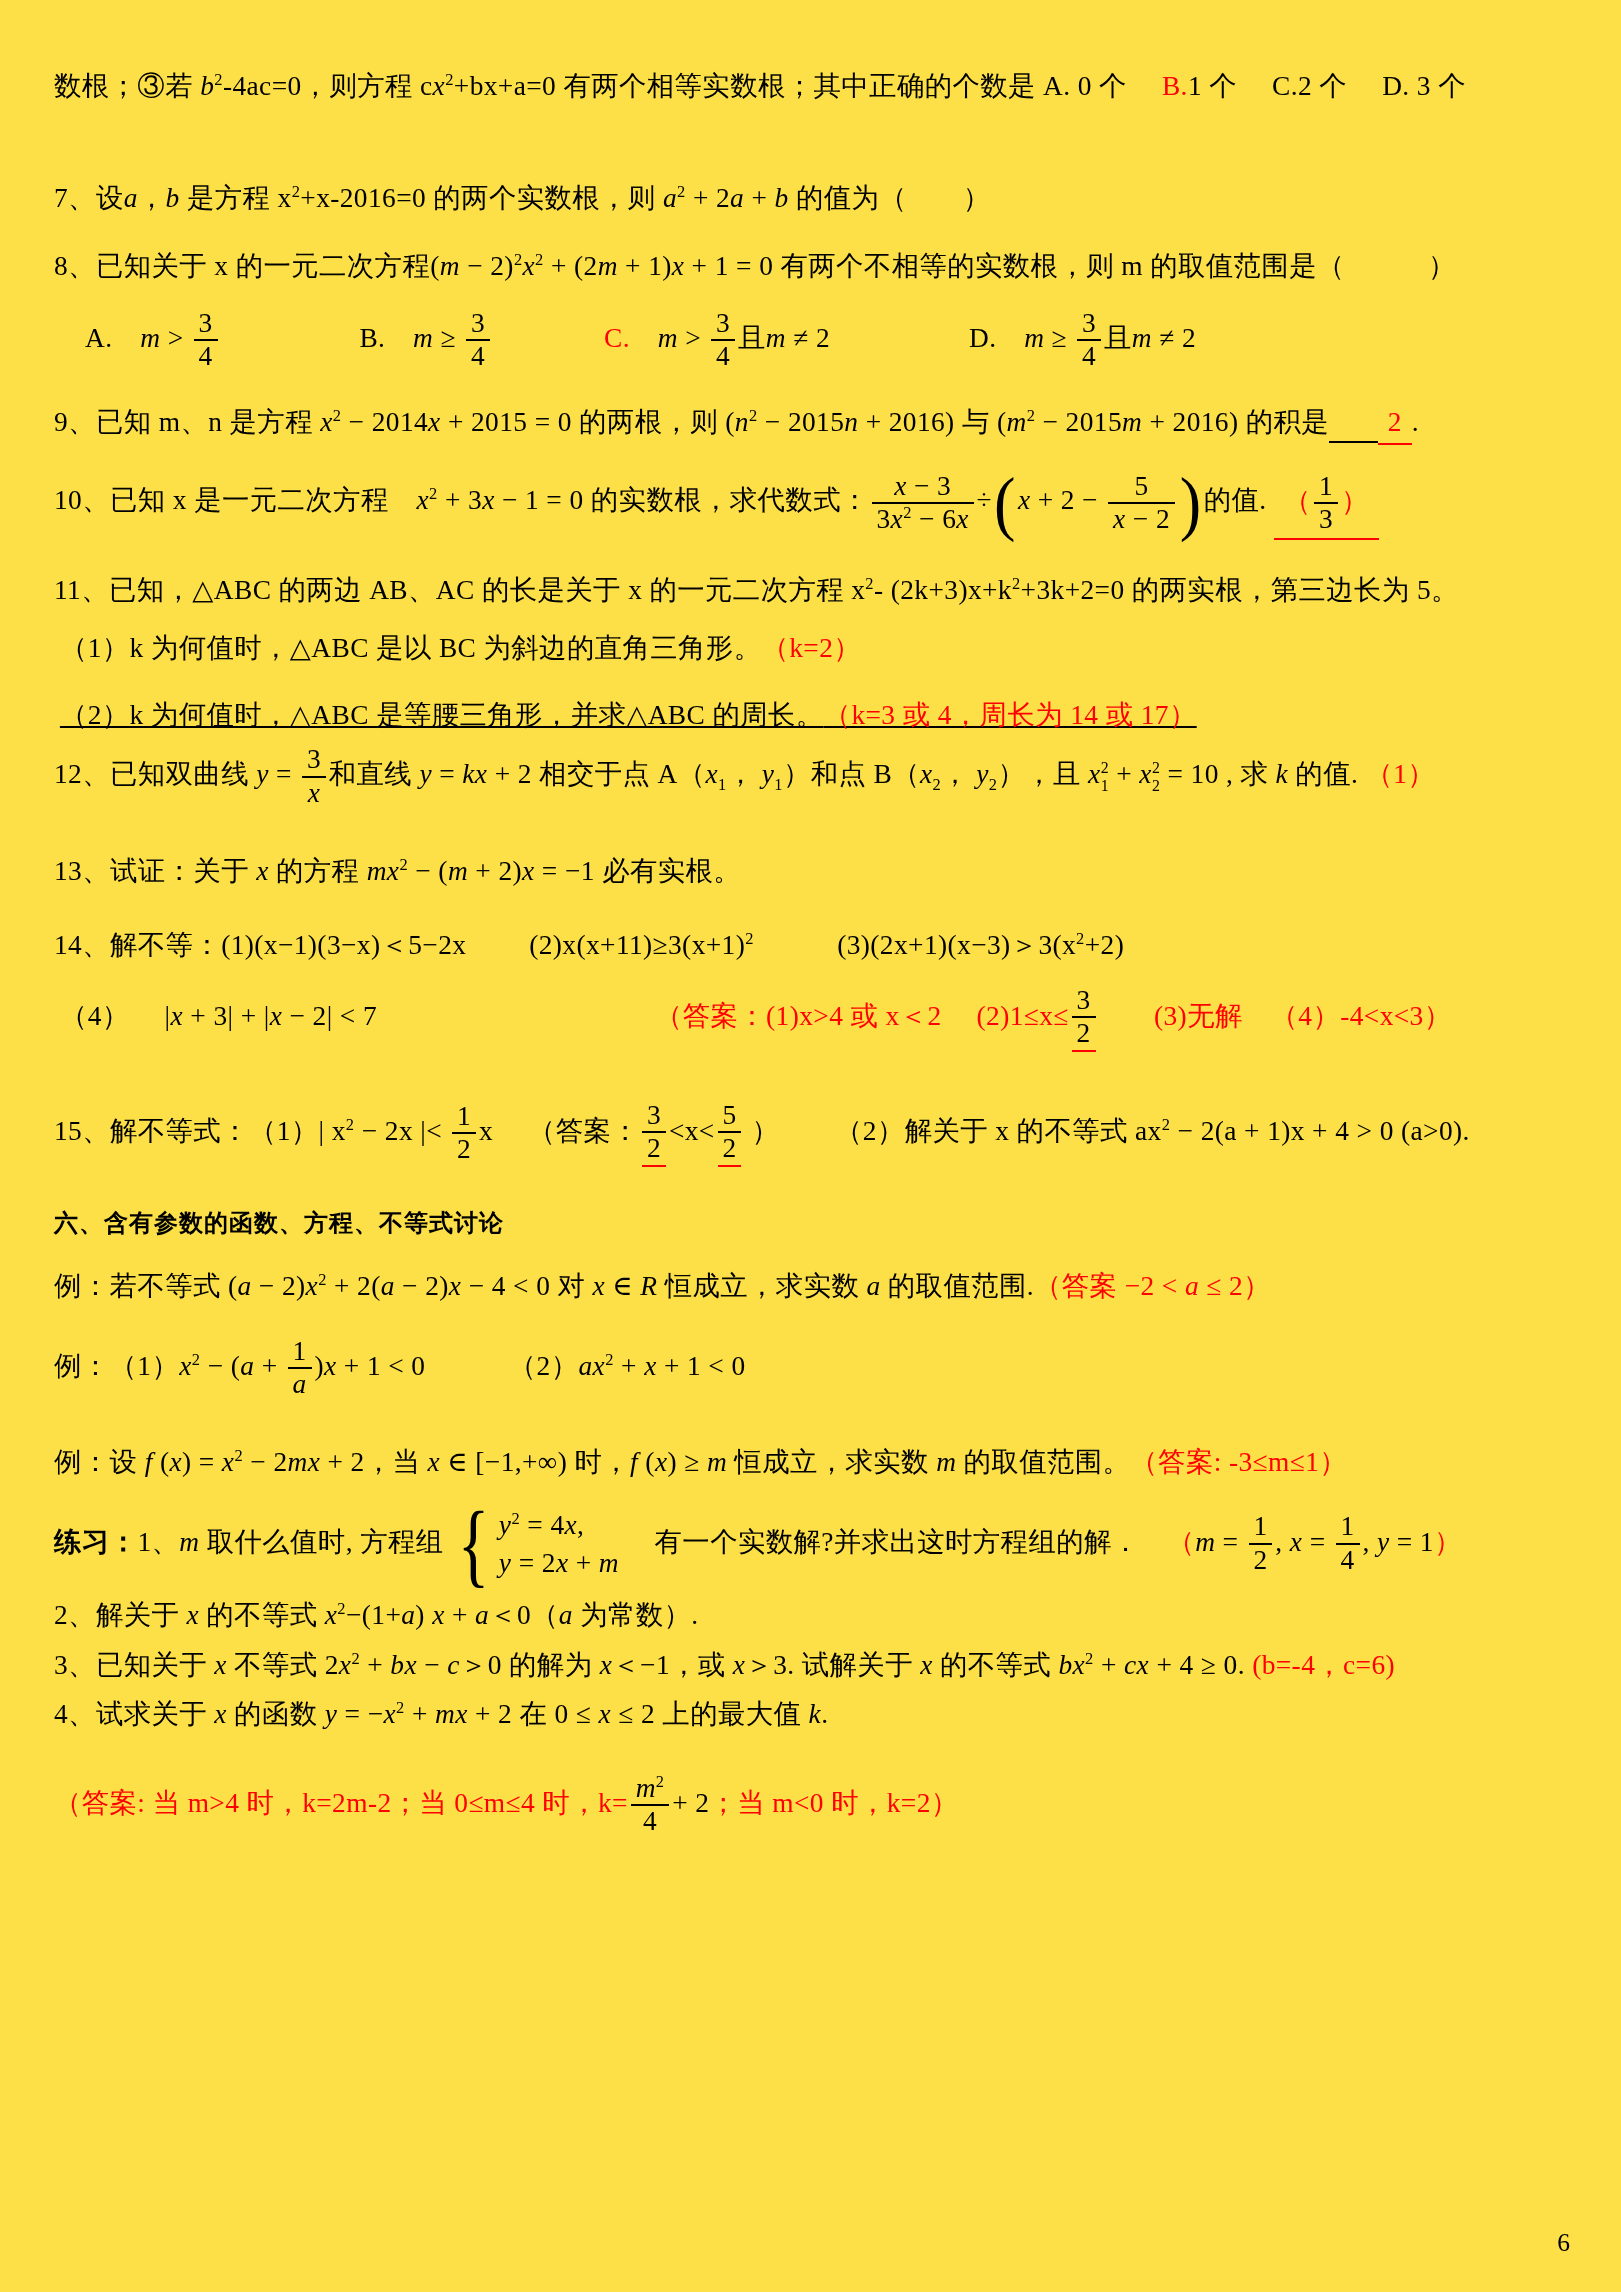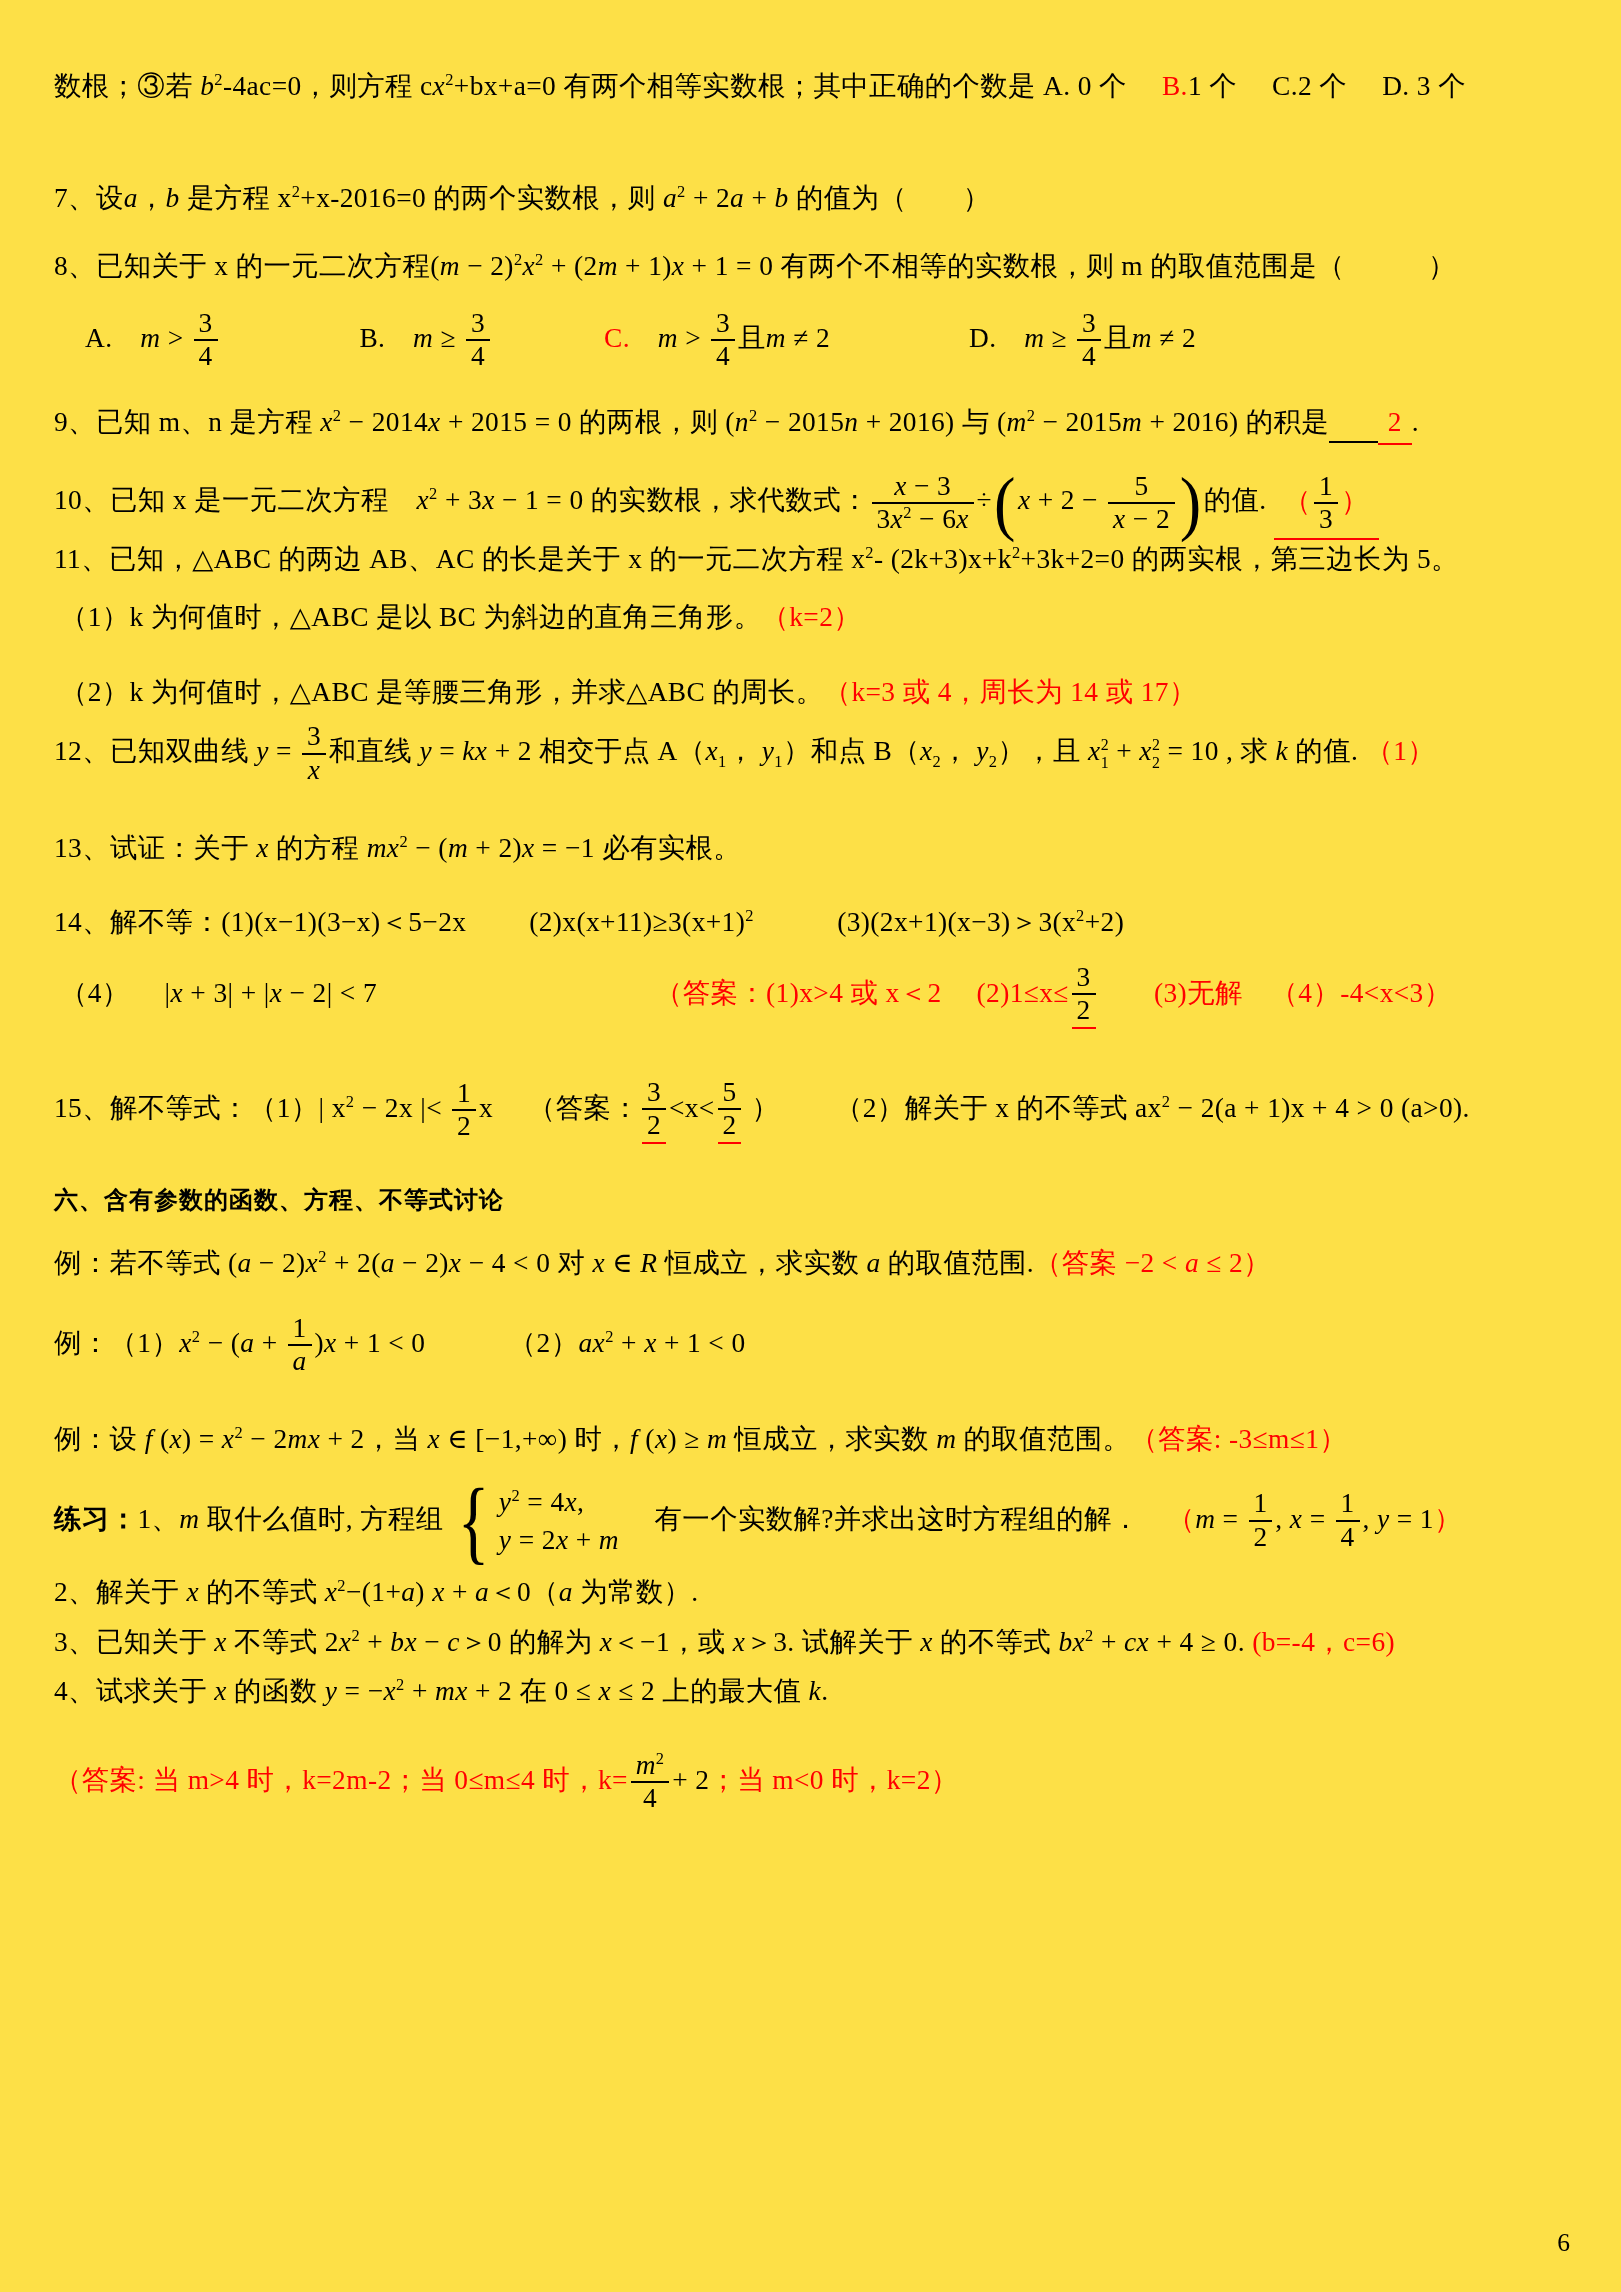--- a/index.html
+++ b/index.html
@@ -37,23 +37,23 @@
 <body>
 
 <div class="page">
   <div class="content">
       <div class="line" style="margin-top: 0px;"><span class="seg">数根；③若 </span><span class="seg it">b</span><span class="seg sup">2</span><span class="seg">-4ac=0，则方程 c</span><span class="seg it">x</span><span class="seg sup">2</span><span class="seg">+bx+a=0 有两个相等实数根；其中正确的个数是 A. 0 个　 </span><span class="seg red">B.</span><span class="seg">1 个　 C.2 个　 D. 3 个</span></div>
       <div class="line" style="margin-top: 74px;"><span class="seg">7、设</span><span class="seg it">a</span><span class="seg">，</span><span class="seg it">b</span><span class="seg"> 是方程 x</span><span class="seg sup">2</span><span class="seg">+x-2016=0 的两个实数根，则 </span><span class="seg it">a</span><span class="seg sup">2</span><span class="seg"> + 2</span><span class="seg it">a</span><span class="seg"> + </span><span class="seg it">b</span><span class="seg"> 的值为（　　）</span></div>
       <div class="line" style="margin-top: 29px;"><span class="seg">8、已知关于 x 的一元二次方程</span><span class="seg">(</span><span class="seg it">m</span><span class="seg"> − 2)</span><span class="seg sup">2</span><span class="seg it">x</span><span class="seg sup">2</span><span class="seg"> + (2</span><span class="seg it">m</span><span class="seg"> + 1)</span><span class="seg it">x</span><span class="seg"> + 1 = 0 有两个不相等的实数根，则 m 的取值范围是（　　　）</span></div>
       <div class="line opt" style="margin-top: 22.5px;"><span class="seg">A.　</span><span class="seg it">m</span><span class="seg"> &gt; </span><span class="frac"><span class="fn"><span class="seg">3</span></span><span class="fd"><span class="seg">4</span></span></span><span class="seg">　　　　　B.　</span><span class="seg it">m</span><span class="seg"> ≥ </span><span class="frac"><span class="fn"><span class="seg">3</span></span><span class="fd"><span class="seg">4</span></span></span><span class="seg">　　　　</span><span class="seg red">C.</span><span class="seg">　</span><span class="seg it">m</span><span class="seg"> &gt; </span><span class="frac"><span class="fn"><span class="seg">3</span></span><span class="fd"><span class="seg">4</span></span></span><span class="seg">且</span><span class="seg it">m</span><span class="seg"> ≠ 2　　　　　D.　</span><span class="seg it">m</span><span class="seg"> ≥ </span><span class="frac"><span class="fn"><span class="seg">3</span></span><span class="fd"><span class="seg">4</span></span></span><span class="seg">且</span><span class="seg it">m</span><span class="seg"> ≠ 2</span></div>
       <div class="line" style="margin-top: 30px;"><span class="seg">9、已知 m、n 是方程 </span><span class="seg it">x</span><span class="seg sup">2</span><span class="seg"> − 2014</span><span class="seg it">x</span><span class="seg"> + 2015 = 0 的两根，则 (</span><span class="seg it">n</span><span class="seg sup">2</span><span class="seg"> − 2015</span><span class="seg it">n</span><span class="seg"> + 2016) 与 (</span><span class="seg it">m</span><span class="seg sup">2</span><span class="seg"> − 2015</span><span class="seg it">m</span><span class="seg"> + 2016) 的积是</span><span class="blackunder"><span class="seg">　</span></span><span class="redunder"><span class="seg red">2</span></span><span class="seg">.</span></div>
       <div class="line" style="margin-top: 25.5px;"><span class="seg">10、已知 x 是一元二次方程　</span><span class="seg it">x</span><span class="seg sup">2</span><span class="seg"> + 3</span><span class="seg it">x</span><span class="seg"> − 1 = 0 </span><span class="seg">的实数根，求代数式：</span><span class="frac"><span class="fn"><span class="seg it">x</span><span class="seg"> − 3</span></span><span class="fd"><span class="seg">3</span><span class="seg it">x</span><span class="seg sup">2</span><span class="seg"> − 6</span><span class="seg it">x</span></span></span><span class="seg">÷</span><span class="seg bigp">(</span><span class="seg it">x</span><span class="seg"> + 2 − </span><span class="frac"><span class="fn"><span class="seg">5</span></span><span class="fd"><span class="seg it">x</span><span class="seg"> − 2</span></span></span><span class="seg bigp">)</span><span class="seg">的值. </span><span class="redunder"><span class="seg red">（</span><span class="frac"><span class="fn"><span class="seg">1</span></span><span class="fd"><span class="seg">3</span></span></span><span class="seg red">）</span></span></div>
-      <div class="line" style=""><span class="seg">11、已知，△ABC 的两边 AB、AC 的长是关于 x 的一元二次方程 x</span><span class="seg sup">2</span><span class="seg">- (2k+3)x+k</span><span class="seg sup">2</span><span class="seg">+3k+2=0 的两实根，第三边长为 5。</span></div>
+      <div class="line" style="margin-top: 31px;"><span class="seg">11、已知，△ABC 的两边 AB、AC 的长是关于 x 的一元二次方程 x</span><span class="seg sup">2</span><span class="seg">- (2k+3)x+k</span><span class="seg sup">2</span><span class="seg">+3k+2=0 的两实根，第三边长为 5。</span></div>
       <div class="line sub" style="margin-top: 19.6px;"><span class="seg">（1）k 为何值时，△ABC 是以 BC 为斜边的直角三角形。</span><span class="seg red">（k=2）</span></div>
-      <div class="line sub" style="margin-top: 37px;"><span class="seg">（2）k 为何值时，△ABC 是等腰三角形，并求△ABC 的周长。</span><span class="seg red">（k=3 或 4，周长为 14 或 17）</span></div>
+      <div class="line sub" style="margin-top: 29px; text-decoration: underline;"><span class="seg">（2）k 为何值时，△ABC 是等腰三角形，并求△ABC 的周长。</span><span class="seg red">（k=3 或 4，周长为 14 或 17）</span></div>
       <div class="line" style="margin-top: 9.8px;"><span class="seg">12、已知双曲线 </span><span class="seg it">y</span><span class="seg"> = </span><span class="frac"><span class="fn"><span class="seg">3</span></span><span class="fd"><span class="seg it">x</span></span></span><span class="seg">和直线 </span><span class="seg it">y</span><span class="seg"> = </span><span class="seg it">kx</span><span class="seg"> + 2 相交于点 A（</span><span class="seg it">x</span><span class="seg subsc">1</span><span class="seg">，  </span><span class="seg it">y</span><span class="seg subsc">1</span><span class="seg">）和点 B（</span><span class="seg it">x</span><span class="seg subsc">2</span><span class="seg">，  </span><span class="seg it">y</span><span class="seg subsc">2</span><span class="seg">），且 </span><span class="seg it">x</span><span class="ssk">
           <span>2</span>
           <span>1</span>
         </span><span class="seg"> + </span><span class="seg it">x</span><span class="ssk">
           <span>2</span>
           <span>2</span>
         </span><span class="seg"> = 10 , 求 </span><span class="seg it">k</span><span class="seg"> 的值. </span><span class="seg red">（1）</span></div>
       <div class="line" style="margin-top: 43px;"><span class="seg">13、试证：关于 </span><span class="seg it">x</span><span class="seg"> 的方程 </span><span class="seg it">mx</span><span class="seg sup">2</span><span class="seg"> − (</span><span class="seg it">m</span><span class="seg"> + 2)</span><span class="seg it">x</span><span class="seg"> = −1 必有实根。</span></div>
       <div class="line" style="margin-top: 35px;"><span class="seg">14、解不等：(1)(x−1)(3−x)＜5−2x　　 (2)x(x+11)≥3(x+1)</span><span class="seg sup">2</span><span class="seg">　　　(3)(2x+1)(x−3)＞3(x</span><span class="seg sup">2</span><span class="seg">+2)</span></div>
       <div class="line sub" style="margin-top: 20.6px;"><span class="seg">（4）　 |</span><span class="seg it">x</span><span class="seg"> + 3</span><span class="seg">| + |</span><span class="seg it">x</span><span class="seg"> − 2</span><span class="seg">| &lt; 7</span><span class="seg">　　　　　　　　　　</span><span class="seg red">（答案：(1)x&gt;4 或 x＜2　 (2)1≤x≤</span><span class="frac rl"><span class="fn"><span class="seg">3</span></span><span class="fd"><span class="seg">2</span></span></span><span class="seg red">　　(3)无解</span><span class="seg red">　（4）-4&lt;x&lt;3）</span></div>

